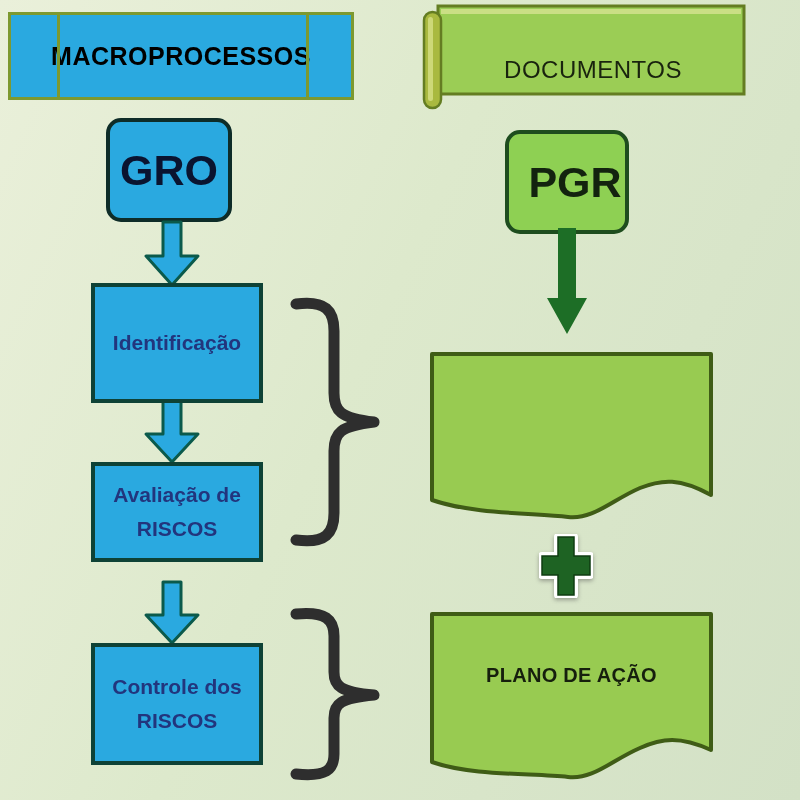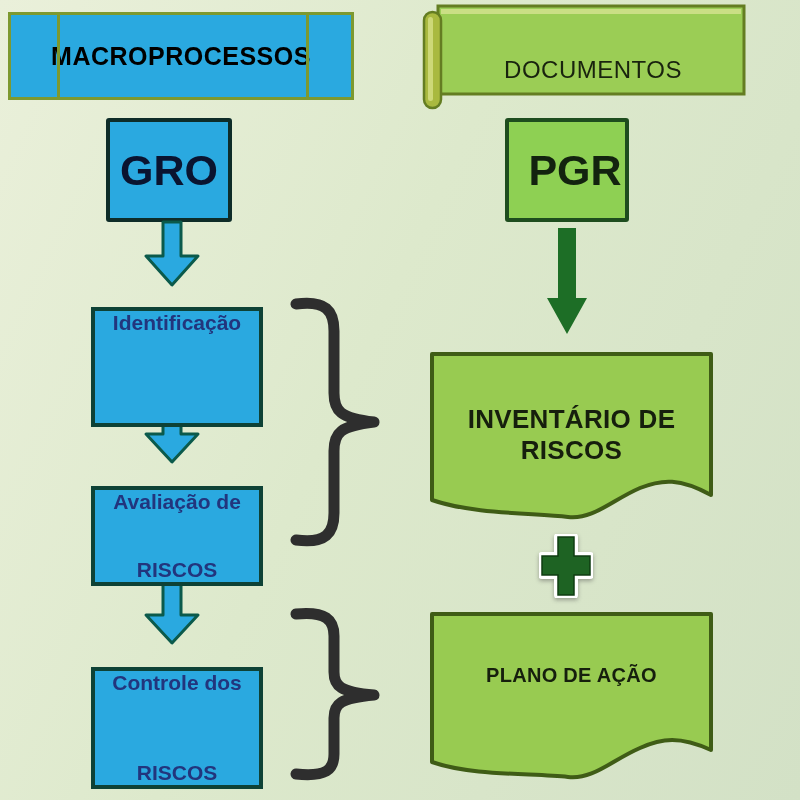--- a/index.html
+++ b/index.html
@@ -23,39 +23,39 @@
     position:absolute;top:0;bottom:0;width:3px;background:#7d9930;
   }
   .banner-macro .divider.left{left:46px;}
   .banner-macro .divider.right{right:42px;}
   .banner-macro .label{
     font-size:25px;font-weight:700;color:#000000;letter-spacing:.5px;
   }
   .node-rounded{
     box-sizing:border-box;
     display:flex;align-items:center;justify-content:center;
-    border-radius:3px;
+    border-radius:15px;
     font-size:43px;font-weight:700;
   }
   .node-gro{
     left:106px;top:118px;width:126px;height:104px;
     background:#2aa9e0;border:4px solid #0e2c28;color:#0a1430;
   }
   .node-pgr{
-    left:505px;top:118px;width:124px;height:104px;
+    left:505px;top:130px;width:124px;height:104px;
     background:#8ed053;border:4px solid #1e4d1e;color:#13230f;padding-left:16px;
   }
   .step-box{
     left:91px;width:172px;
     box-sizing:border-box;
     background:#2aa9e0;border:4px solid #0e4236;
-    display:flex;flex-direction:column;align-items:center;justify-content:space-between;
+    display:flex;flex-direction:column;align-items:center;justify-content:center;
     gap:10px;
     font-size:21px;font-weight:700;color:#22357d;
-    text-align:center;line-height:1.15;margin-top:24px;
+    text-align:center;line-height:1.15;
   }
   #step-1{top:283px;height:120px;}
   #step-2{top:462px;height:100px;}
   #step-3{top:643px;height:122px;}
   
   .doc-label{
     position:absolute;left:0;right:0;
     text-align:center;font-weight:700;color:#161f0d;
     letter-spacing:.3px;
   }
@@ -122,21 +122,20 @@
     <span>PGR</span>
   </div>
 
   <svg class="abs svg-abs" style="left:543px;top:228px" width="48" height="112" viewBox="0 0 48 112">
     <path d="M15 0 H33 V70 H44 L24 106 L4 70 H15 Z" fill="#1d6e26"></path>
   </svg>
 
   <svg class="abs svg-abs" style="left:428px;top:350px" width="287" height="172" viewBox="0 0 287 172">
     <path d="M 4 4 L 283 4 L 283 145 C 252 128 234 129 212 138 C 184 150 165 170 140 167 C 104 163 44 164 4 150 Z" fill="#98cb51" stroke="#3f5c16" stroke-width="4" stroke-linejoin="round"></path>
   </svg>
-  <div class="abs doc-label" style="left:428px;top:404px;width:287px;font-size:26px">INVENTÁRIO DE RISCOS</div>
 
   <svg class="abs svg-abs" style="left:539px;top:534px;filter:drop-shadow(0 2px 2px rgba(70,70,70,.45))" width="54" height="64" viewBox="0 0 54 64">
     <path d="M19 3 H35 V22 H51 V41 H35 V61 H19 V41 H3 V22 H19 Z" fill="#1e6323" stroke="#ffffff" stroke-width="8" stroke-linejoin="round" paint-order="stroke"></path>
     <path d="M19 3 H35 V22 H51 V41 H35 V61 H19 V41 H3 V22 H19 Z" fill="none" stroke="#0f3d12" stroke-width="1.5"></path>
   </svg>
 
   <svg class="abs svg-abs" style="left:428px;top:610px" width="287" height="172" viewBox="0 0 287 172">
     <path d="M 4 4 L 283 4 L 283 140 C 252 126 234 128 212 138 C 184 150 165 170 140 167 C 104 163 44 166 4 152 Z" fill="#98cb51" stroke="#3f5c16" stroke-width="4" stroke-linejoin="round"></path>
   </svg>
   <div class="abs doc-label" style="left:428px;top:664px;width:287px;font-size:20px">PLANO DE AÇÃO</div>

